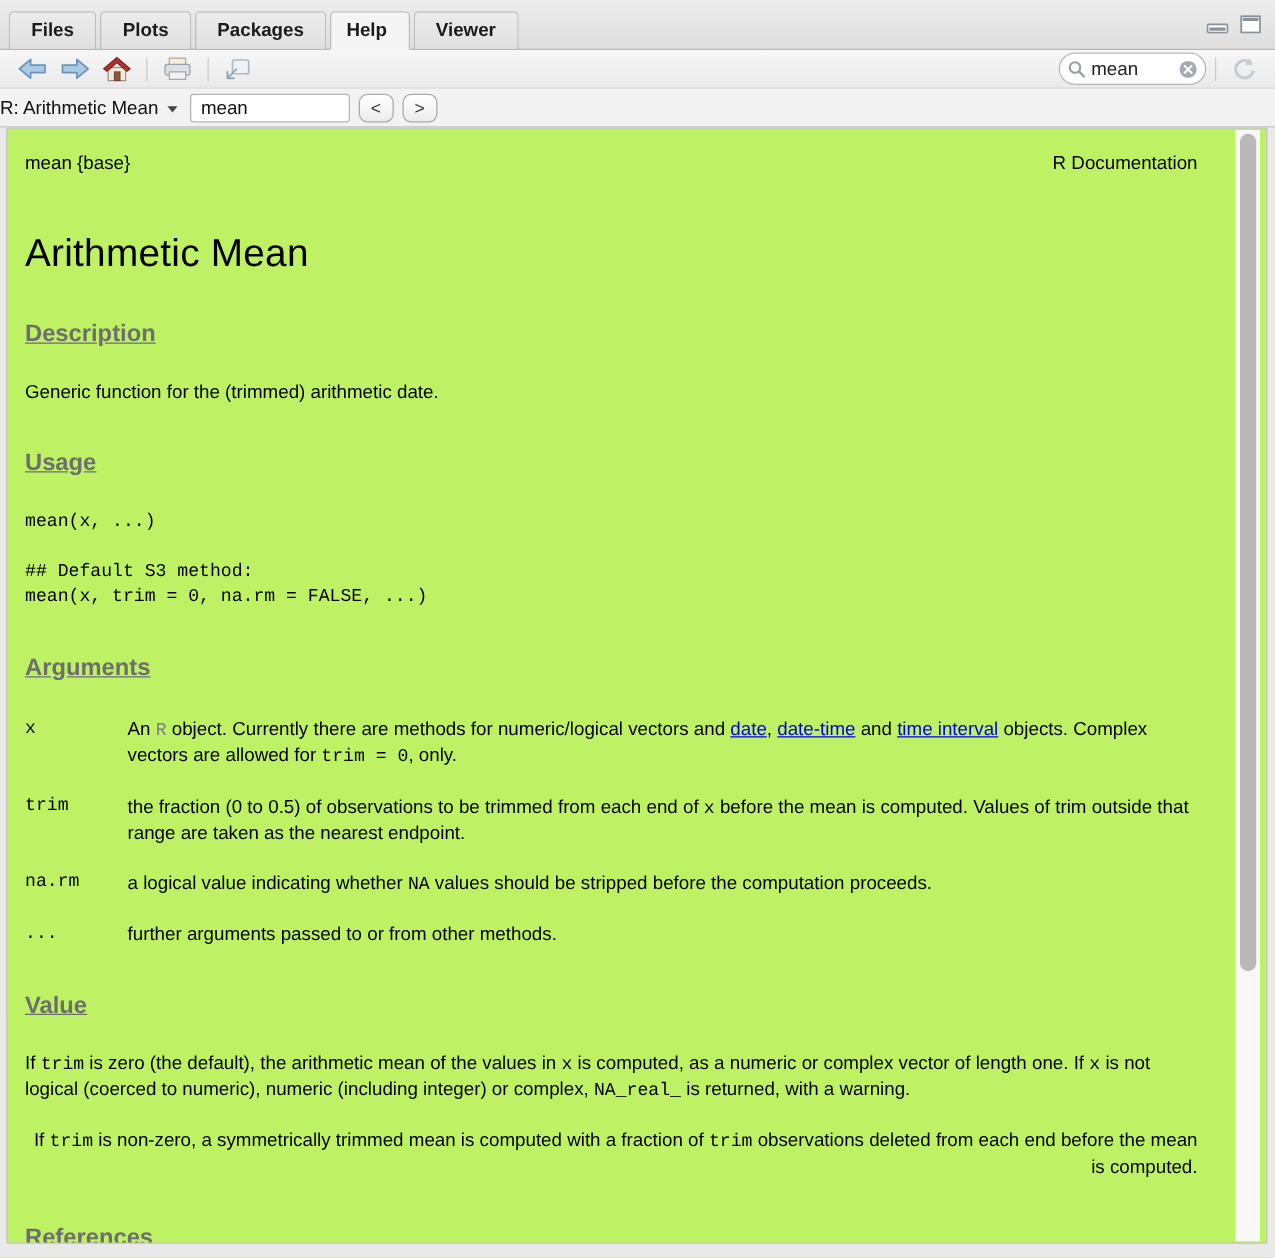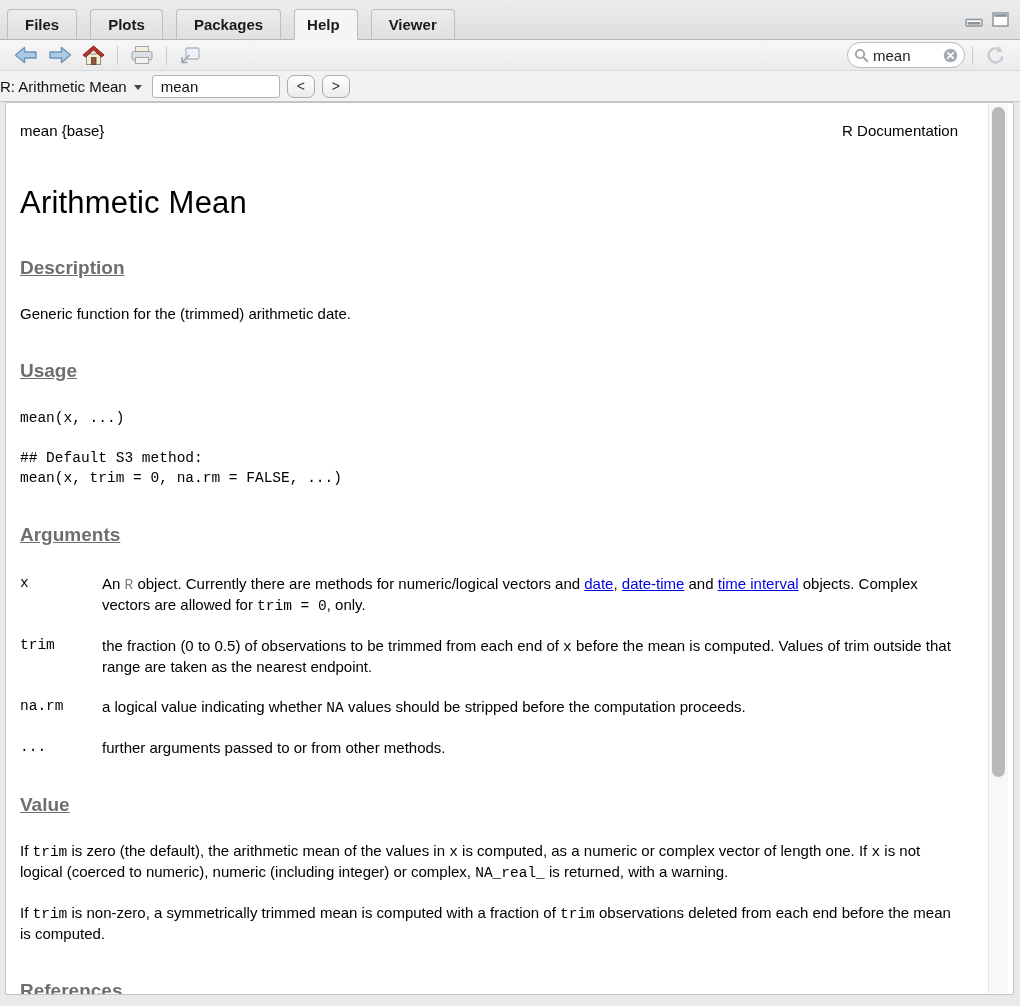--- a/index.html
+++ b/index.html
@@ -12,21 +12,20 @@
     -webkit-font-smoothing:antialiased;
   }
   .window { position:relative; width:1020px; height:1006px; }
 
   
   .tabbar {
     position:relative; display:flex; align-items:flex-end;
     height:40px; padding-left:7px;
     background:linear-gradient(#ededed,#dedede);
     border-bottom:1px solid #b6b6b6;
-    gap:10px;
   }
   .tab {
     height:31px; margin-bottom:-1px; margin-right:3px;
     padding:0 17px; line-height:30px;
     font-size:15px; font-weight:bold; color:#1b1b1b;
     background:linear-gradient(#ececec,#e0e0e0);
     border:1px solid #bdbdbd; border-bottom:1px solid #b6b6b6;
     border-top-left-radius:4px; border-top-right-radius:4px;
     cursor:default; white-space:nowrap;
   }
@@ -80,21 +79,21 @@
     display:flex; align-items:center; justify-content:center;
     font-size:14px; color:#333;
     background:linear-gradient(#ffffff,#ececec);
     border:1px solid #a9a9a9; border-radius:7px;
     cursor:default;
   }
 
   
   .panel {
     position:absolute; left:5px; right:6px; top:102px; bottom:11px;
-    background:#ffffff; border:1px solid #c3c3c3; border-radius:2px;
+    background:#bef264; border:1px solid #c3c3c3; border-radius:2px;
     overflow:hidden;
   }
   .doc {
     position:absolute; inset:0; overflow:hidden;
     padding:19px 55px 20px 14px;
     font-size:15px; color:#000;
   }
   .doc-header { display:flex; justify-content:space-between; font-size:15px; color:#000; }
   .doc-title { font-size:31px; font-weight:400; color:#000; margin:46px 0 0; letter-spacing:0.2px; }
   .section-heading { font-size:19px; font-weight:bold; color:#6e6e6e; margin:36px 0 0;text-decoration:underline; }
@@ -242,21 +241,21 @@
         <div class="arg-name">trim</div>
         <div class="arg-desc"><span class="seg-plain">the fraction (0 to 0.5) of observations to be trimmed from each end of </span><span class="seg-code">x</span><span class="seg-plain"> before the mean is computed. Values of trim outside that range are taken as the nearest endpoint.</span></div>
         <div class="arg-name">na.rm</div>
         <div class="arg-desc"><span class="seg-plain">a logical value indicating whether </span><span class="seg-code">NA</span><span class="seg-plain"> values should be stripped before the computation proceeds.</span></div>
         <div class="arg-name">...</div>
         <div class="arg-desc"><span class="seg-plain">further arguments passed to or from other methods.</span></div>
       </div>
 
       <h2 class="section-heading">Value</h2>
       <p><span class="seg-plain">If </span><span class="seg-code">trim</span><span class="seg-plain"> is zero (the default), the arithmetic mean of the values in </span><span class="seg-code">x</span><span class="seg-plain"> is computed, as a numeric or complex vector of length one. If </span><span class="seg-code">x</span><span class="seg-plain"> is not logical (coerced to numeric), numeric (including integer) or complex, </span><span class="seg-code">NA_real_</span><span class="seg-plain"> is returned, with a warning.</span></p>
-      <p style="margin-top:20px;"><span class="seg-plain">If </span><span class="seg-code">trim</span><span class="seg-plain"> is non-zero, a symmetrically trimmed mean is computed with a fraction of </span><span class="seg-code">trim</span><span class="seg-plain"> observations deleted from each end before the mean is computed.</span></p>
+      <p style="margin-top:20px;text-align:right;"><span class="seg-plain">If </span><span class="seg-code">trim</span><span class="seg-plain"> is non-zero, a symmetrically trimmed mean is computed with a fraction of </span><span class="seg-code">trim</span><span class="seg-plain"> observations deleted from each end before the mean is computed.</span></p>
 
       <h2 class="section-heading">References</h2>
 
     </div>
 
     <div class="scrollbar">
       <div class="scroll-thumb"></div>
     </div>
   </div>
 

